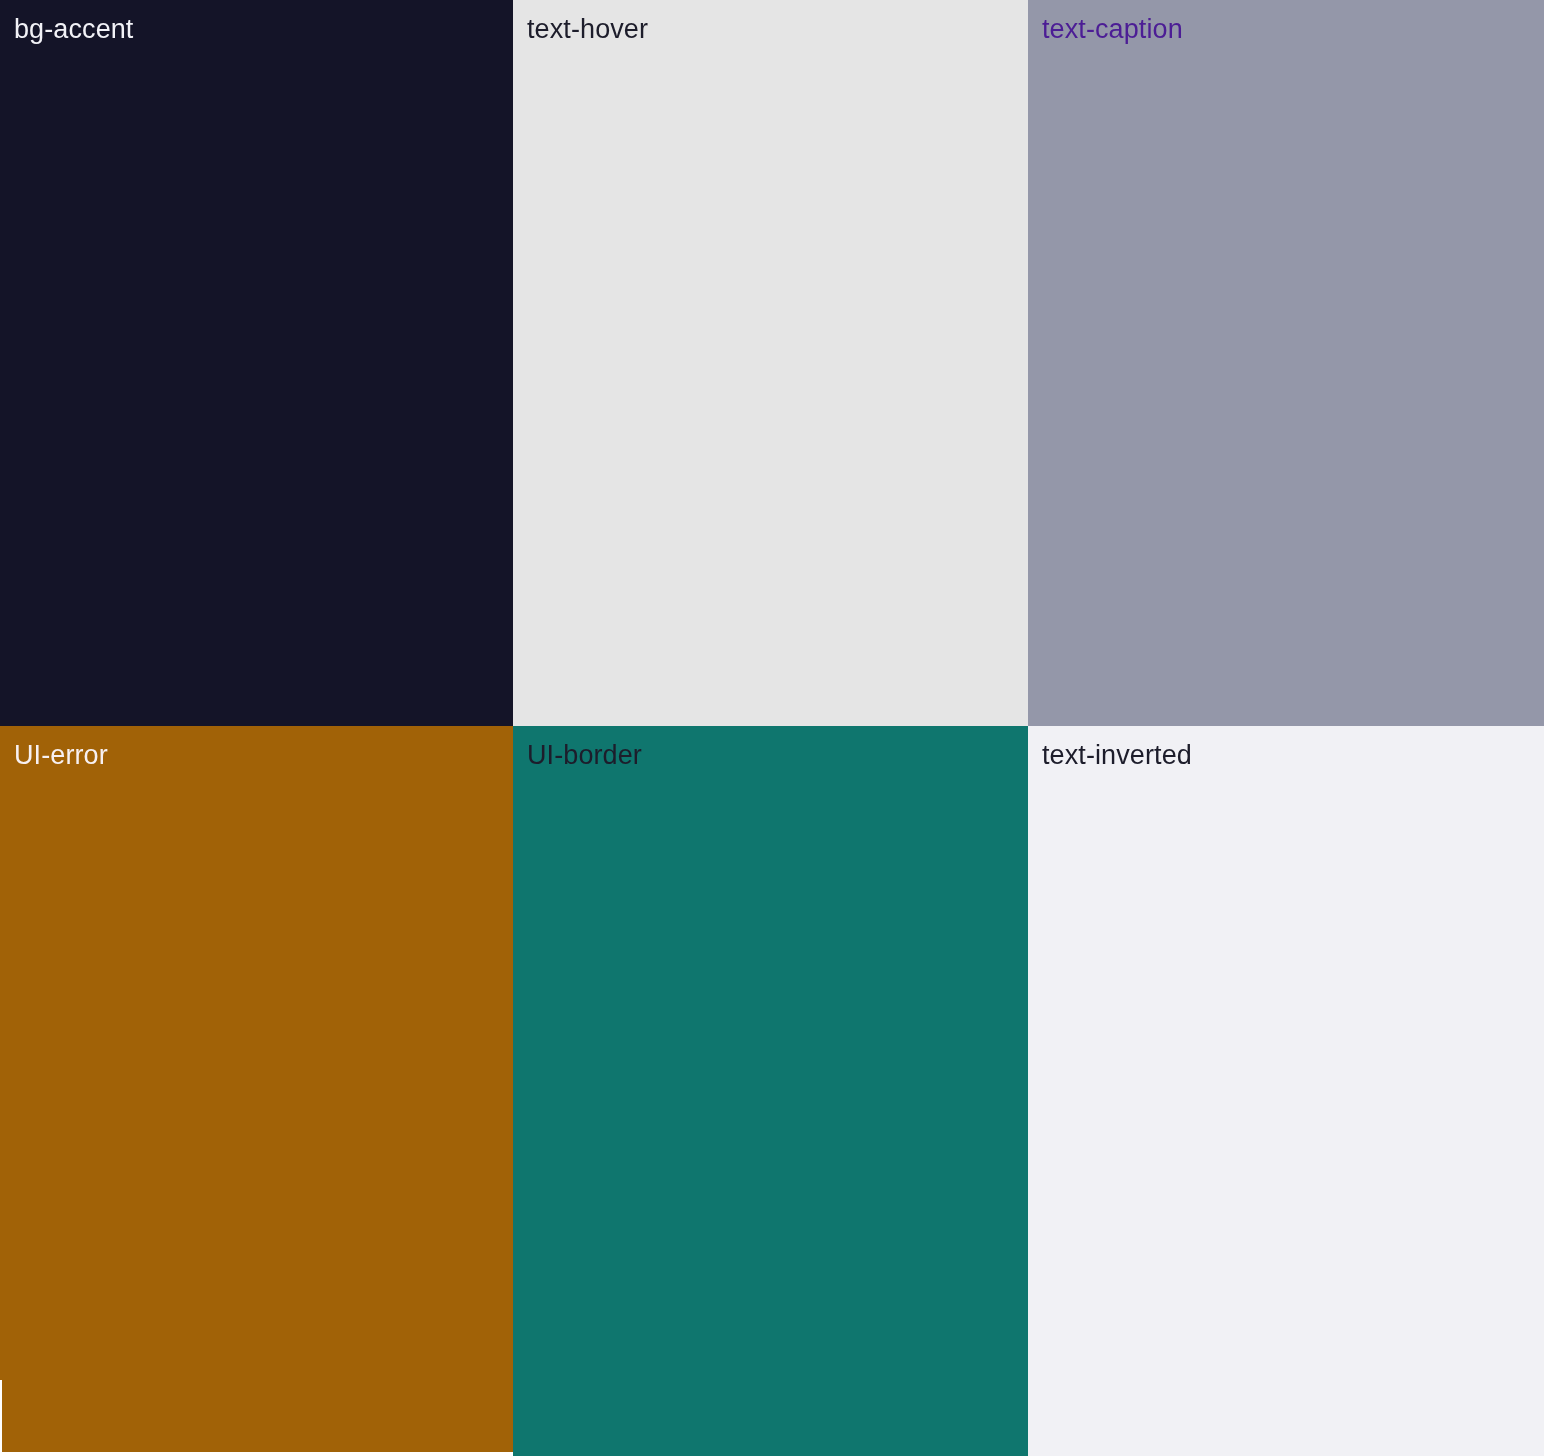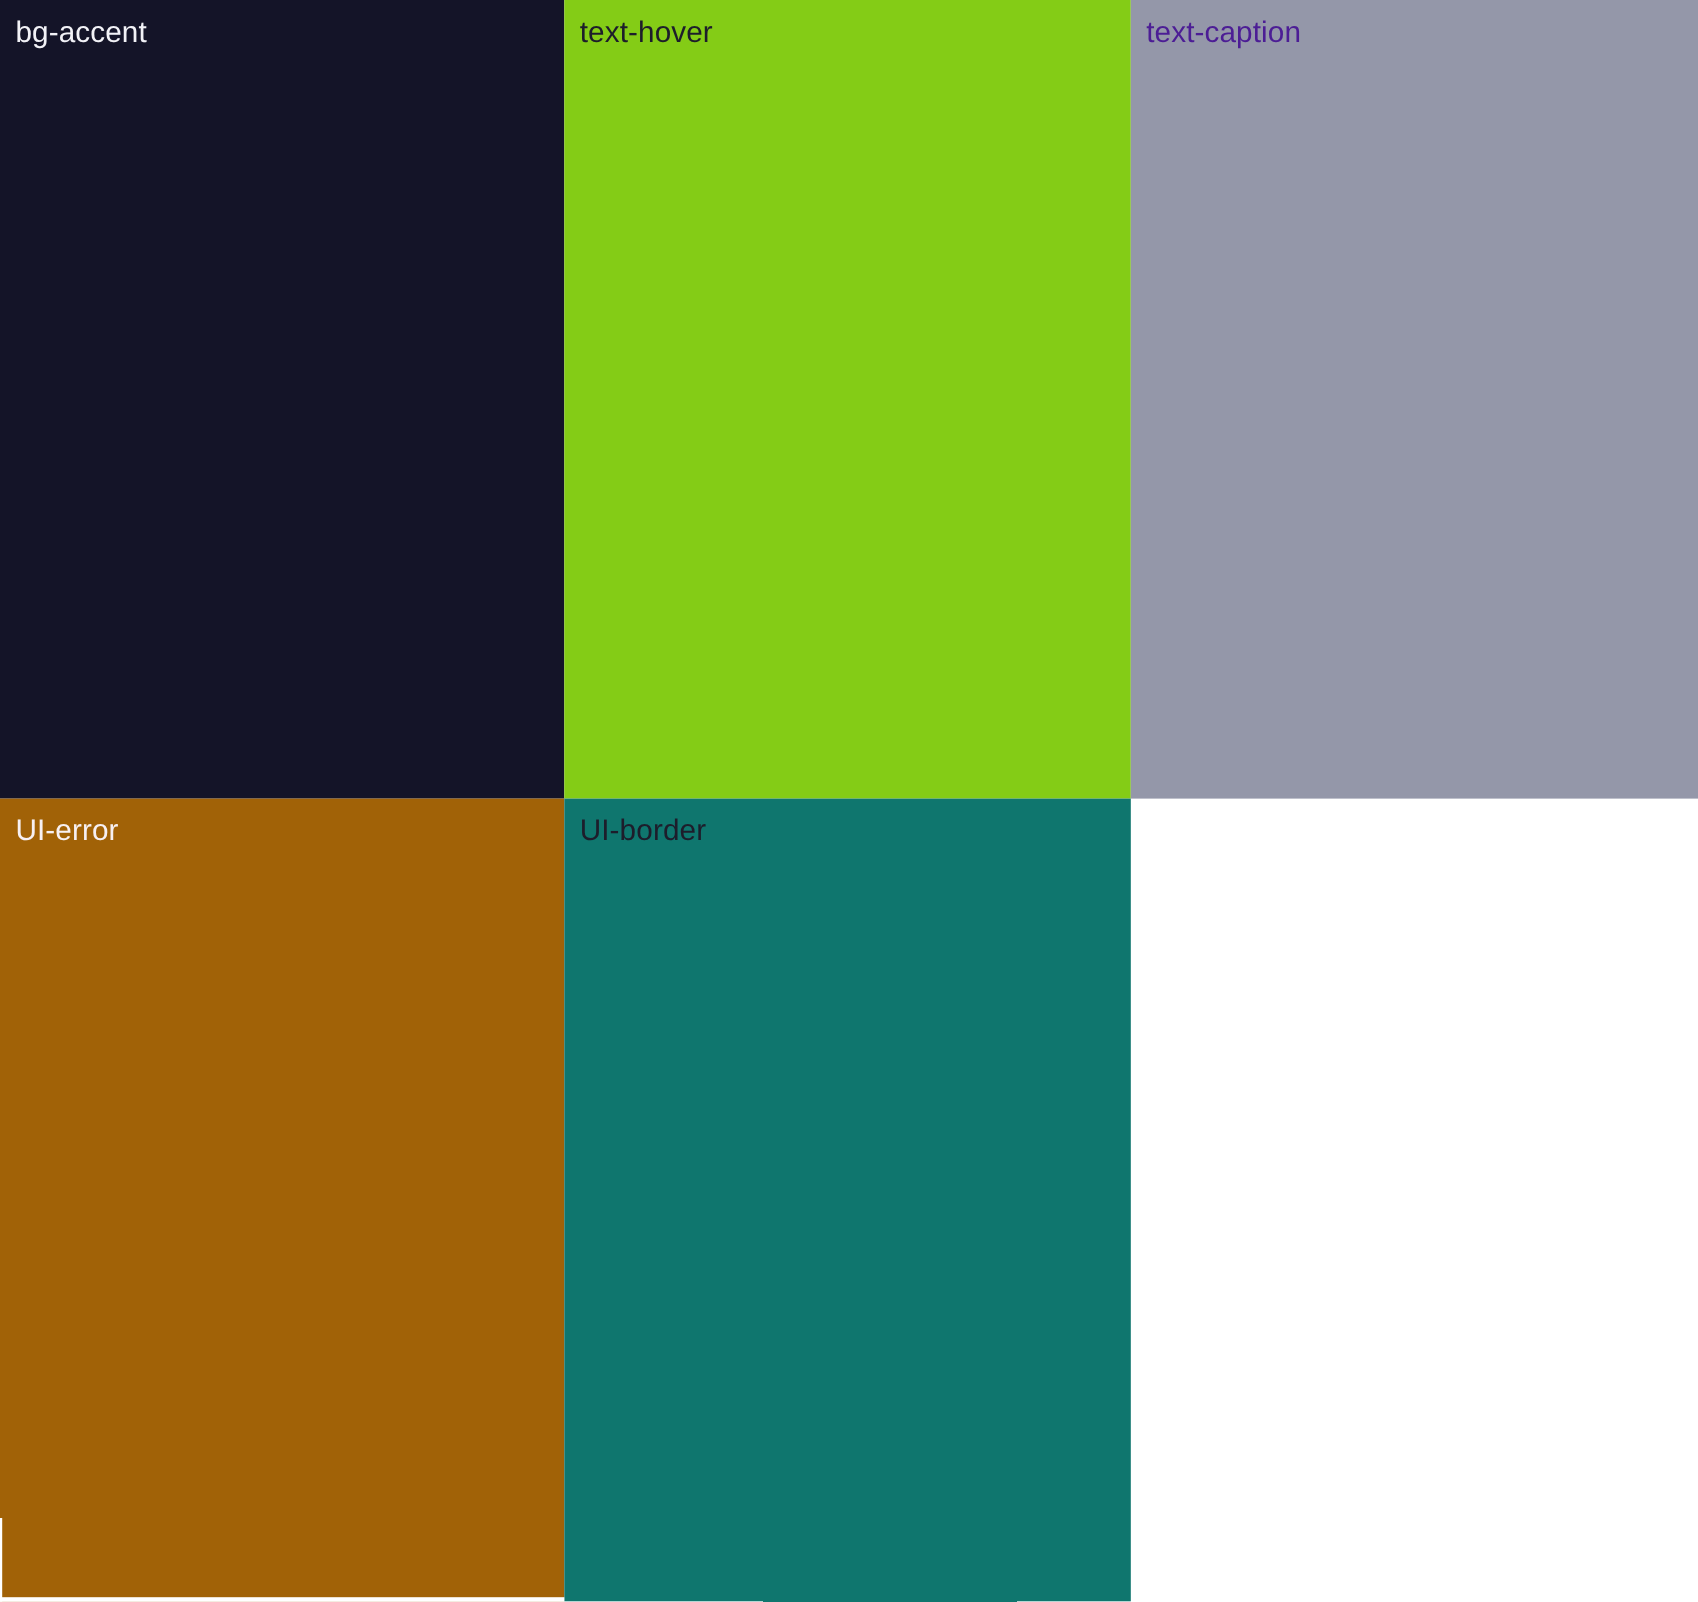--- a/index.html
+++ b/index.html
@@ -58,33 +58,36 @@
 </style>
 </head>
 <body>
 
 <div class="swatch-grid">
 
   <div class="swatch" style="background-color: rgb(20, 20, 40);">
     <span class="swatch-label" style="color: rgb(242, 242, 247);">bg-accent</span>
   </div>
 
-  <div class="swatch" style="background-color: #84cc16;">
+  <div class="swatch" style="background-color: #e5e5e5;">
     <span class="swatch-label" style="color: rgb(29, 29, 43);">text-hover</span>
   </div>
 
   <div class="swatch" style="background-color: rgb(148, 151, 169);">
     <span class="swatch-label" style="color: #4c1d95;">text-caption</span>
   </div>
 
   <div class="swatch" style="background-color: #a16207; text-align: right;">
     <span class="swatch-label" style="color: rgb(247, 240, 242);">UI-error</span>
   </div>
 
   <div class="swatch" style="background-color: #0f766e;">
     <span class="swatch-label" style="color: rgb(29, 29, 43);">UI-border</span>
   </div>
 
+  <div class="swatch" style="background-color: rgb(241, 241, 245);">
+    <span class="swatch-label" style="color: rgb(29, 29, 43);">text-inverted</span>
+  </div>
 
 </div>
 
 <div class="page-edge-left"></div>
 <div class="page-edge-bottom"></div>
 
 </body></html>

